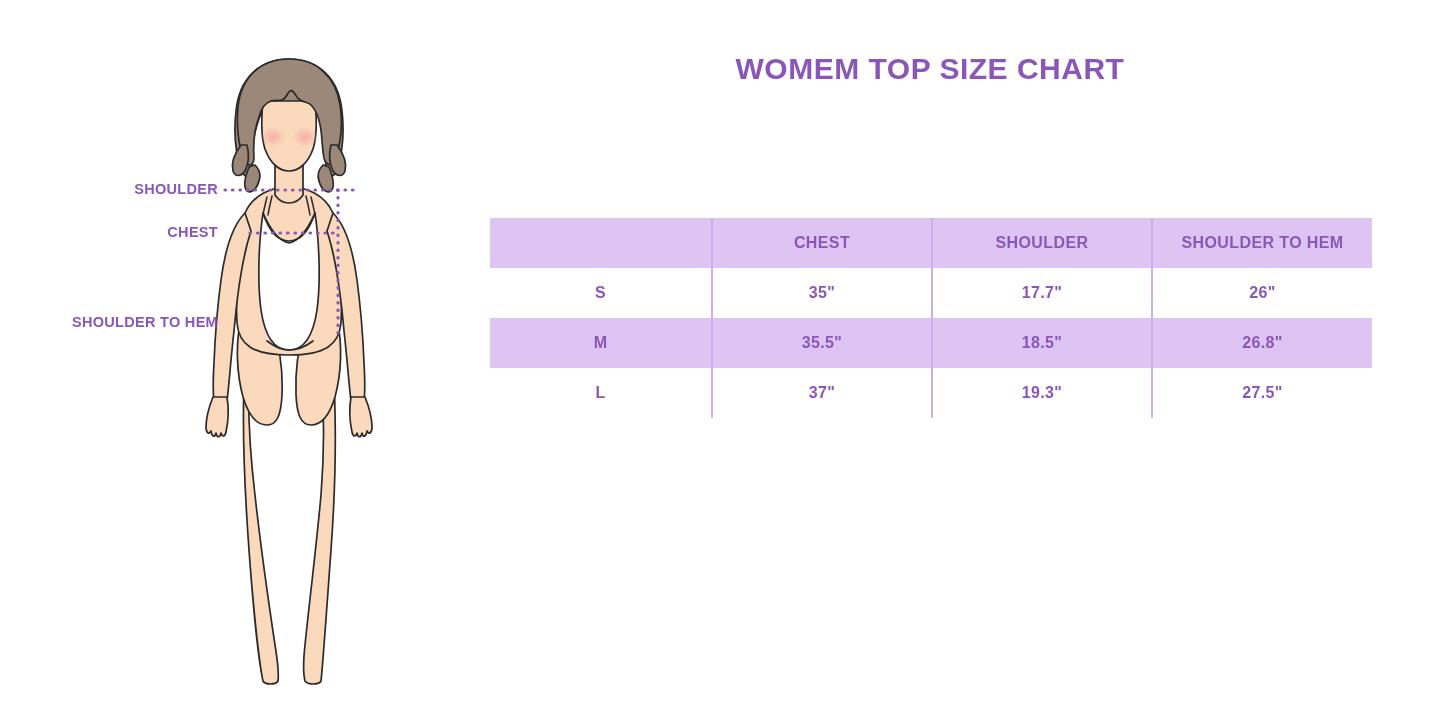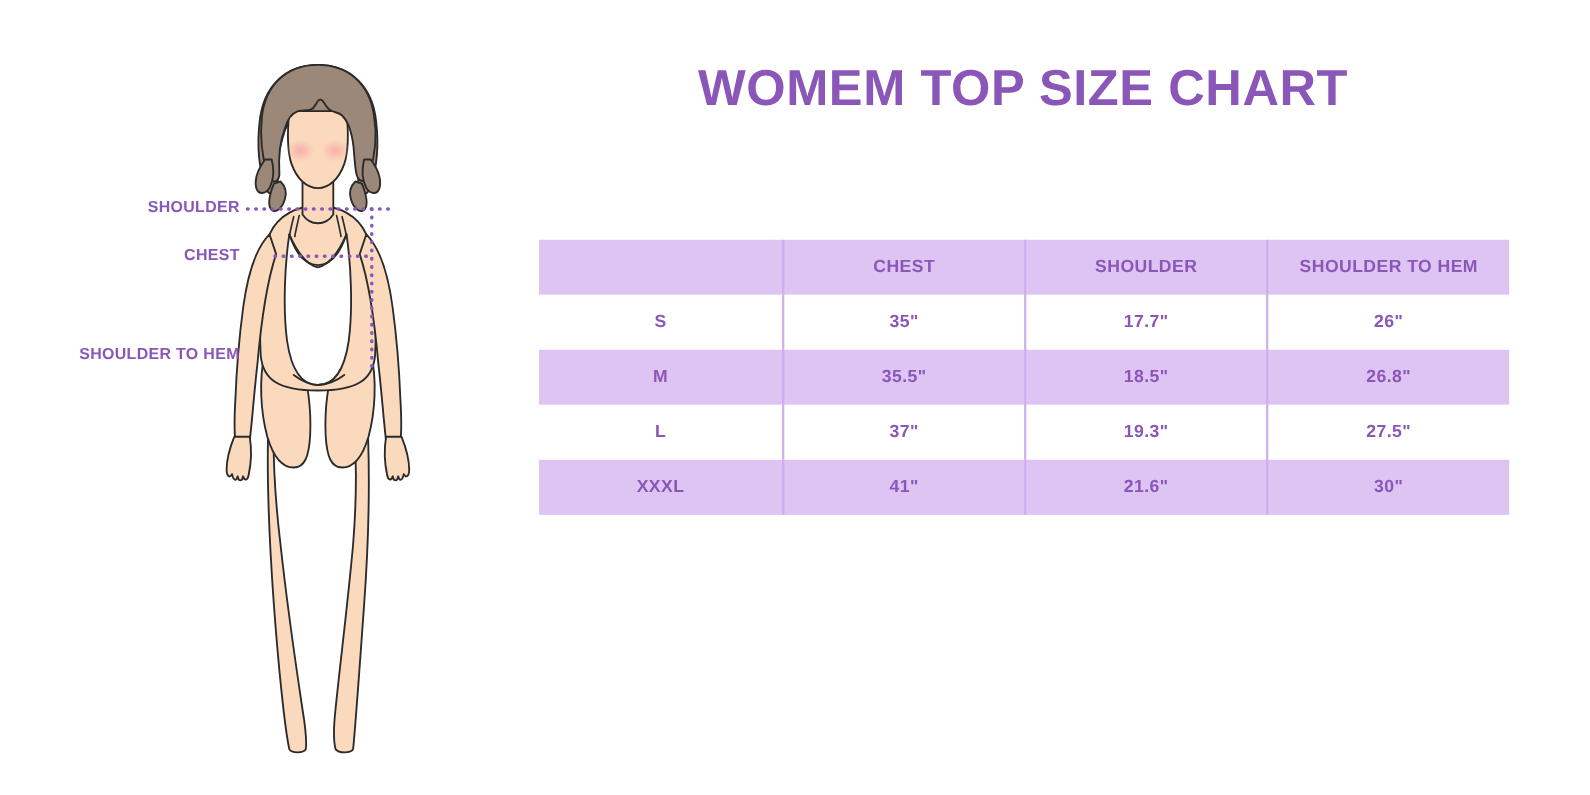--- a/index.html
+++ b/index.html
@@ -17,21 +17,21 @@
 
   
   #chart-title {
     position: absolute;
     left: 470px;
     top: 52px;
     width: 920px;
     text-align: center;
     font-family: "Liberation Sans", sans-serif;
     font-weight: bold;
-    font-size: 46px;
+    font-size: 30px;
     letter-spacing: 0.5px;
     color: #8a57b8;
     white-space: nowrap;
   }
 
   
   #figure-illustration {
     position: absolute;
     left: 175px;
     top: 45px;
@@ -225,20 +225,14 @@
       <td>35.5"</td>
       <td>18.5"</td>
       <td>26.8"</td>
     </tr>
     <tr class="band-off">
       <td>L</td>
       <td>37"</td>
       <td>19.3"</td>
       <td>27.5"</td>
     </tr>
-    <tr class="band-on">
-      <td>XXXL</td>
-      <td>41"</td>
-      <td>21.6"</td>
-      <td>30"</td>
-    </tr>
   </tbody>
 </table>
 
 </body></html>

